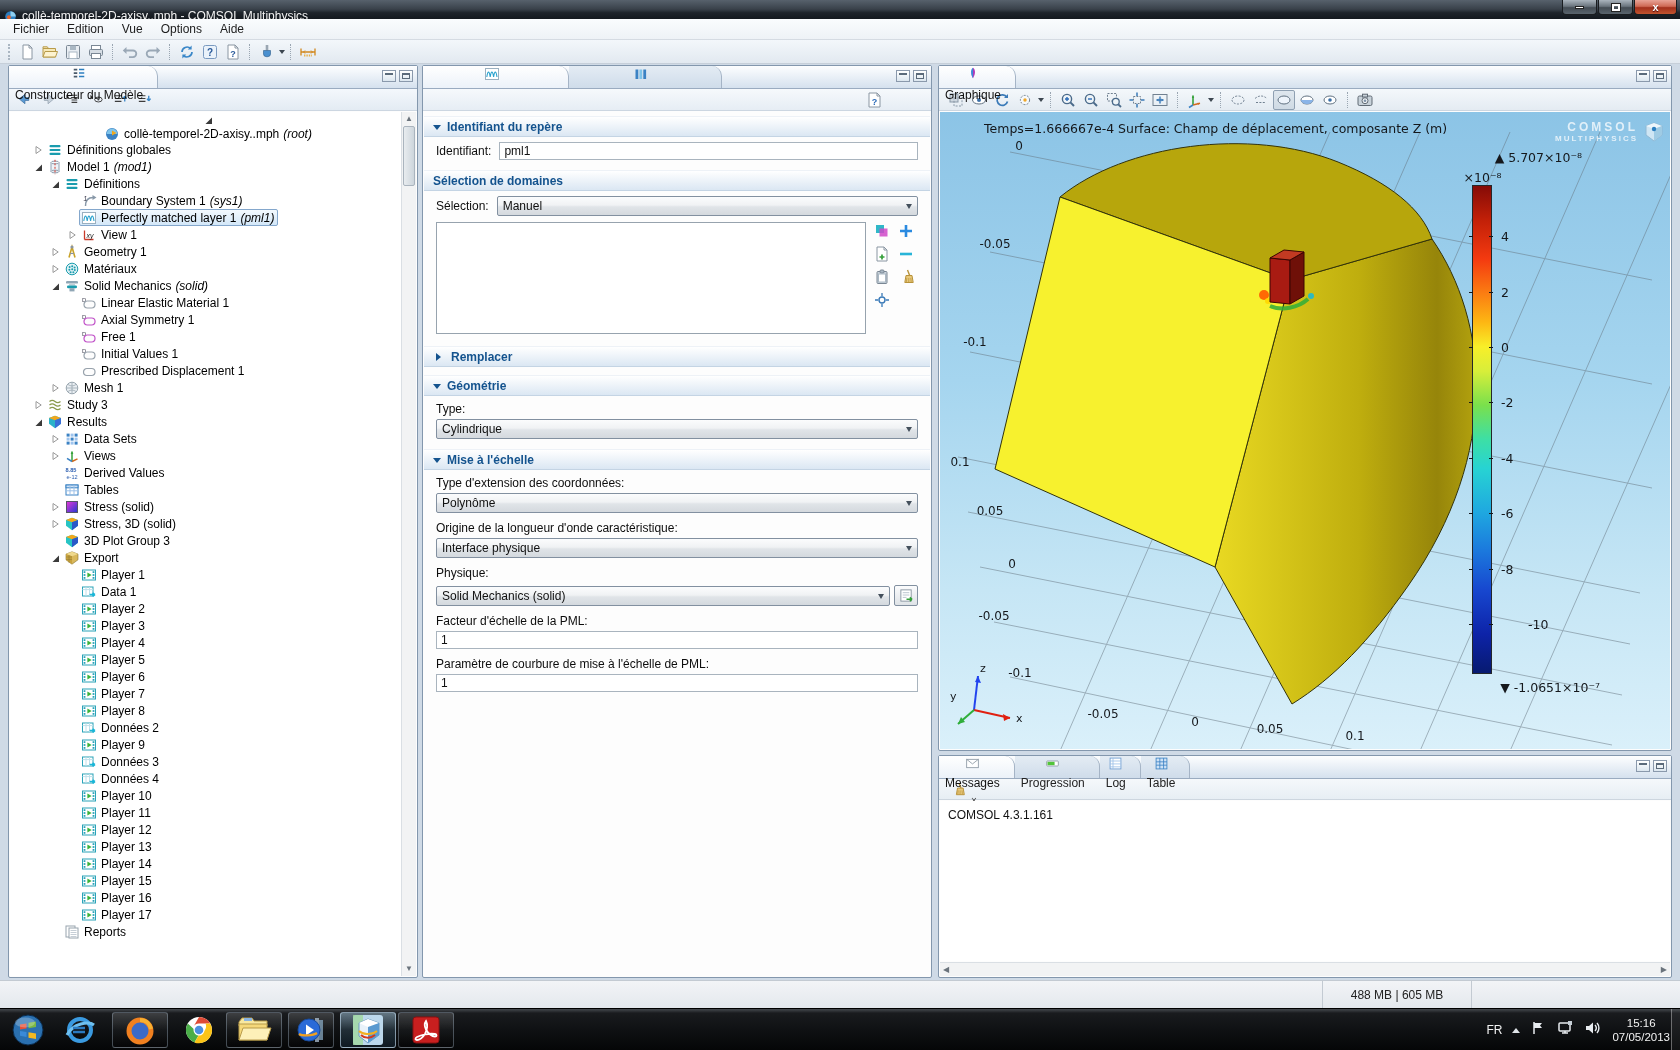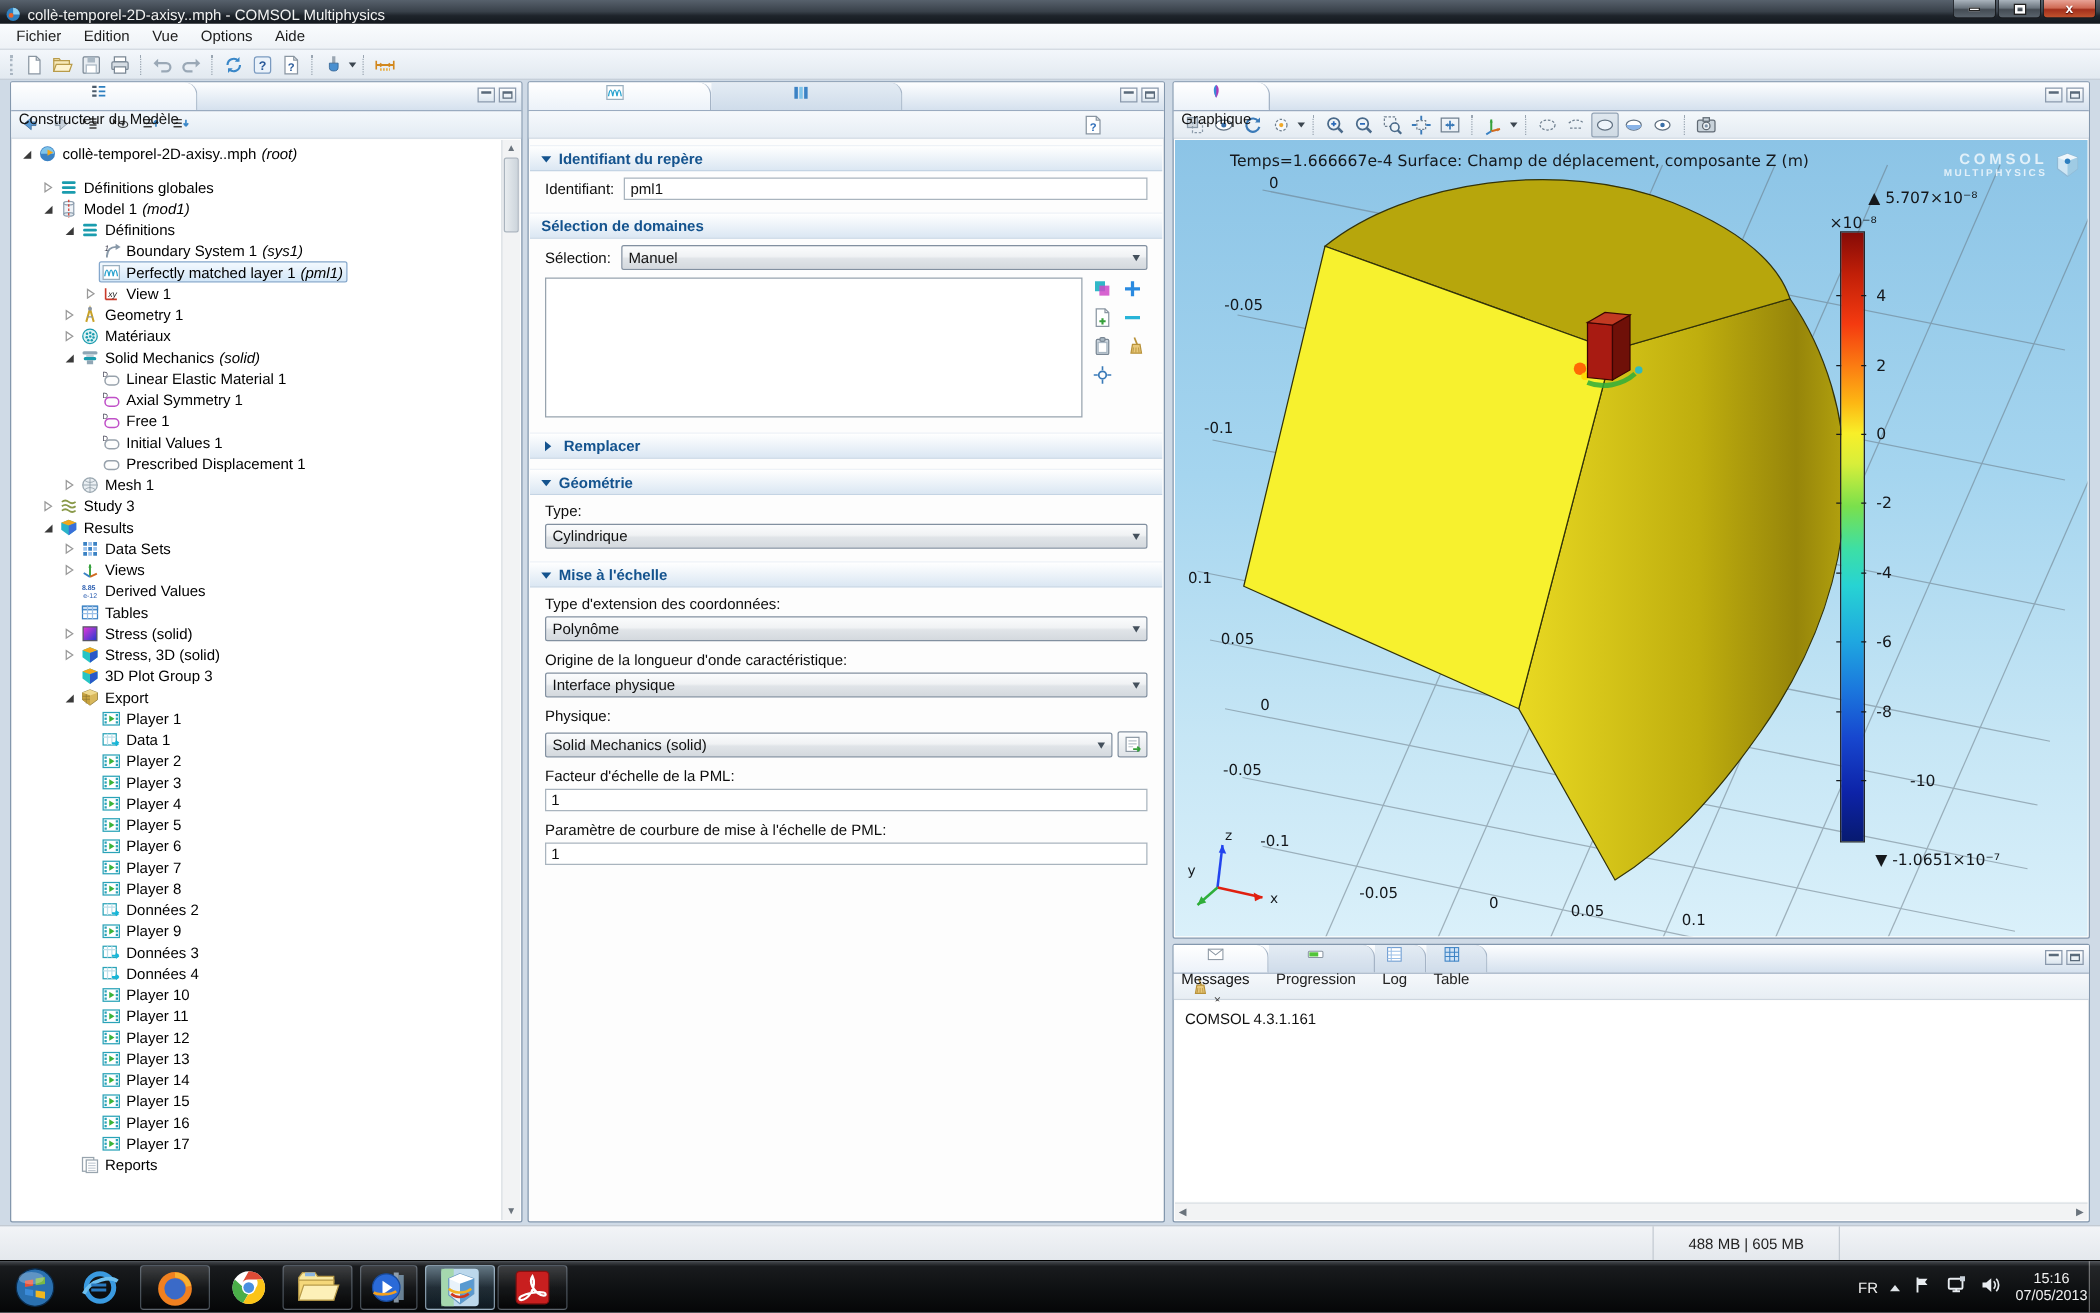--- a/index.html
+++ b/index.html
@@ -3,21 +3,21 @@
 <meta charset="utf-8">
 <style>
   html,body{margin:0;padding:0;background:#000;}
   body{font-family:"Liberation Sans","DejaVu Sans",sans-serif;-webkit-font-smoothing:antialiased;}
   *{box-sizing:border-box;}
   #app{position:relative;width:1680px;height:1050px;background:#cfdae6;overflow:hidden;}
 
   
   #titlebar{position:absolute;left:0;top:0;right:0;height:23px;
     background:linear-gradient(180deg,#57616c 0%,#39414a 40%,#1e242b 55%,#0d1116 100%);
-    display:flex;align-items:center;color:#f2f2f2;font-size:12px;}
+    display:flex;align-items:flex-end;color:#f2f2f2;font-size:12px;}
   #titlebar .appicon{width:13px;height:13px;margin:0 5px 0 4px;}
   #winbtns{position:absolute;right:3px;top:0;display:flex;}
   .wbtn{width:35px;height:15px;border:1px solid #1a1d20;border-top:none;border-radius:0 0 4px 4px;
     background:linear-gradient(#aab4bd 0%,#6b757e 45%,#444c54 55%,#5a646d 100%);
     display:flex;align-items:center;justify-content:center;margin-left:1px;}
   .wbtn.close{width:43px;background:linear-gradient(#e8a396 0%,#cf6a55 45%,#a3301c 55%,#c2542f 100%);}
   .wbtn .bar{width:9px;height:3px;background:#fff;border:1px solid #222;}
   .wbtn .box{width:8px;height:7px;border:2px solid #fff;outline:1px solid #222;background:transparent;}
   .wbtn .x{color:#fff;font-weight:bold;font-size:11px;line-height:11px;text-shadow:0 1px 1px #400;}
 
@@ -318,21 +318,21 @@
           </svg>
         </div>
         <div class="lpbtn">
           <svg viewBox="0 0 18 18" width="17" height="17">
             <path d="M3 5h7M3 8h7M3 11h7" stroke="#3c3c3c" stroke-width="1.2"></path>
             <path d="M13.5 5v5.5M13.5 10.5L11.6 8M13.5 10.5l1.9-2.5" stroke="#3a87c8" stroke-width="1.4" fill="none"></path>
           </svg>
         </div>
       </div>
     <div id="tree">
-        <div class="trow" style="padding-left: 6px;">
+        <div class="trow" style="padding-left: 6px; flex-direction: column;">
           <span class="tw"><svg viewBox="0 0 10 10" width="10" height="10">
               <polygon points="9,2.5 9,9 2.5,9" fill="#3a3a3a"></polygon>
             </svg></span>
           <span class="tbox">
             <span class="ticon"><svg viewBox="0 0 16 16" width="16" height="16">
                 <circle cx="8" cy="8" r="6" fill="#3b82c4"></circle>
                 <path d="M2.6 8a5.4 5.4 0 0 1 10.8 0z" fill="#7fc4ea"></path>
                 <path d="M8 4.5l4.5 2.5L8 9.5z" fill="#f2a71b"></path>
               </svg></span>
             <span>collè-temporel-2D-axisy..mph</span>

